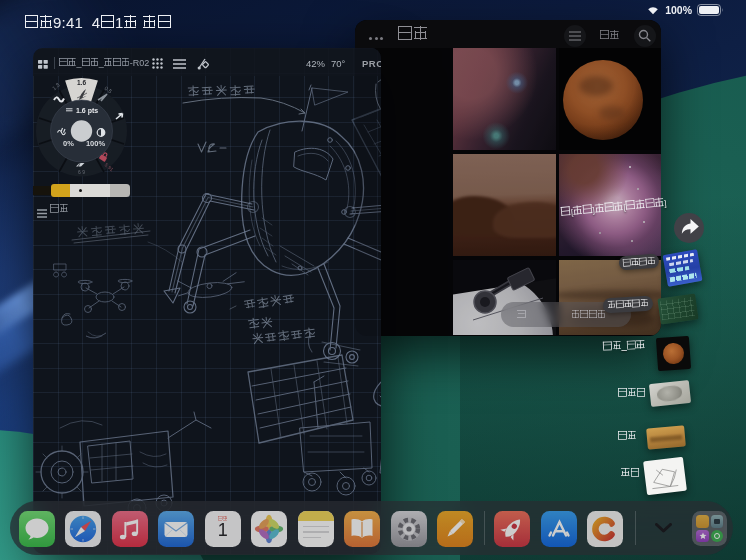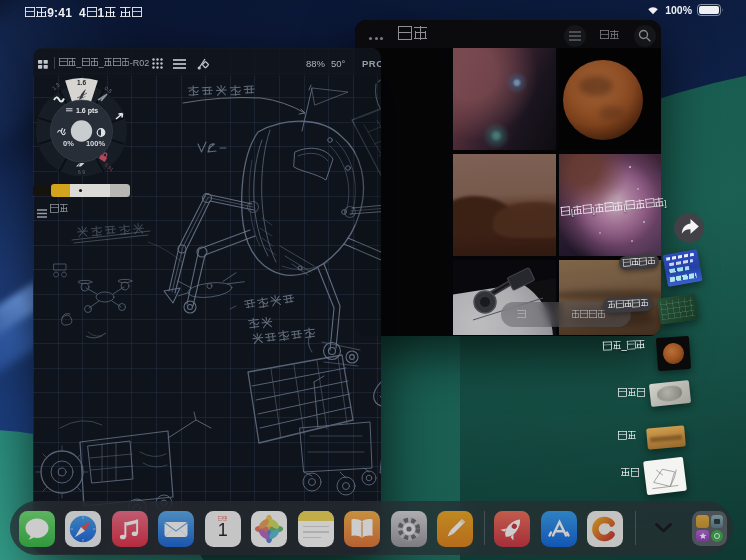--- a/index.html
+++ b/index.html
@@ -65,21 +65,21 @@
  background:rgba(42,44,50,.72);backdrop-filter:blur(14px) saturate(115%);
  z-index:30;}
 .dicon{position:absolute;top:9.5px;width:36px;height:36px;border-radius:8.5px;overflow:hidden;filter:brightness(.8) saturate(.88);}
 .ddiv{position:absolute;top:10px;width:1px;height:34px;background:rgba(255,255,255,.16);}
 
 .dragthumb{position:absolute;z-index:20;box-shadow:0 3px 8px rgba(0,0,0,.45);}
 .draglab{position:absolute;z-index:21;background:#3b3b3f;color:#ececee;border-radius:7.5px;
  text-align:center;box-shadow:0 2px 5px rgba(0,0,0,.4);}
 .freelab{position:absolute;z-index:21;color:#efeff2;text-shadow:0 1px 2px rgba(0,0,0,.85);}
 
-#sbl{left:24px;top:6px;font-size:12px;font-weight:bold;color:#eef0f4;z-index:40;letter-spacing:.2px;}
+#sbl{left:24px;top:14px;font-size:15px;font-weight:normal;color:#eef0f4;z-index:40;letter-spacing:.2px;}
 #sbr{right:22px;top:3.5px;font-size:10.5px;font-weight:bold;color:#eef0f4;z-index:40;}
 </style></head>
 <body>
 <div id="wall">
   <div id="beamTL" class="abs"></div>
   <div id="glowL" class="abs"></div>
   <div id="blueLow" class="abs"></div>
   <div id="streak1" class="abs"></div>
   <div id="streak2" class="abs"></div>
   <div id="tealBR" class="abs"></div>
@@ -388,22 +388,22 @@
           <line x1="0" y1="1" x2="13" y2="1"></line>
           <line x1="0" y1="5" x2="13" y2="5"></line>
           <line x1="0" y1="9" x2="13" y2="9"></line>
         </g>
       </svg>
     <svg class="ticon" style="left:164px;top:9px;" width="13" height="13">
         <path d="M2 11 L8 2" stroke="#c0c5cc" stroke-width="1.3" fill="none"></path>
         <rect x="6.2" y="5.4" width="4.6" height="4.6" rx="1" transform="rotate(45 8.5 7.7)" fill="none" stroke="#c0c5cc" stroke-width="1.3"></rect>
         <circle cx="2.2" cy="11" r="1.6" fill="#c0c5cc"></circle>
       </svg>
-    <span class="ticon" style="left:273px;top:10px;font-size:9.5px;color:#aeb4bc;">88%</span>
-    <span class="ticon" style="left:298px;top:10px;font-size:9.5px;color:#aeb4bc;">50°</span>
+    <span class="ticon" style="left:273px;top:10px;font-size:9.5px;color:#aeb4bc;">42%</span>
+    <span class="ticon" style="left:298px;top:10px;font-size:9.5px;color:#aeb4bc;">70°</span>
     <span class="ticon" style="left:329px;top:10px;font-size:9.5px;font-weight:bold;color:#c3c8cf;letter-spacing:.5px;">PRO</span>
     <svg class="ticon" style="left:355px;top:9px;" width="12" height="12">
         <g stroke="#c3c8cf" stroke-width="1.4" fill="none">
           <path d="M6 0.5 V6.5 M3.4 4.2 L6 7 L8.6 4.2"></path>
           <path d="M1 8 V10.5 H11 V8"></path>
         </g>
       </svg>
     <svg class="ticon" style="left:378px;top:9px;" width="12" height="12">
         <g stroke="#c3c8cf" stroke-width="1.4" fill="none">
           <path d="M6 7 V0.8 M3.4 3.4 L6 0.7 L8.6 3.4"></path>

